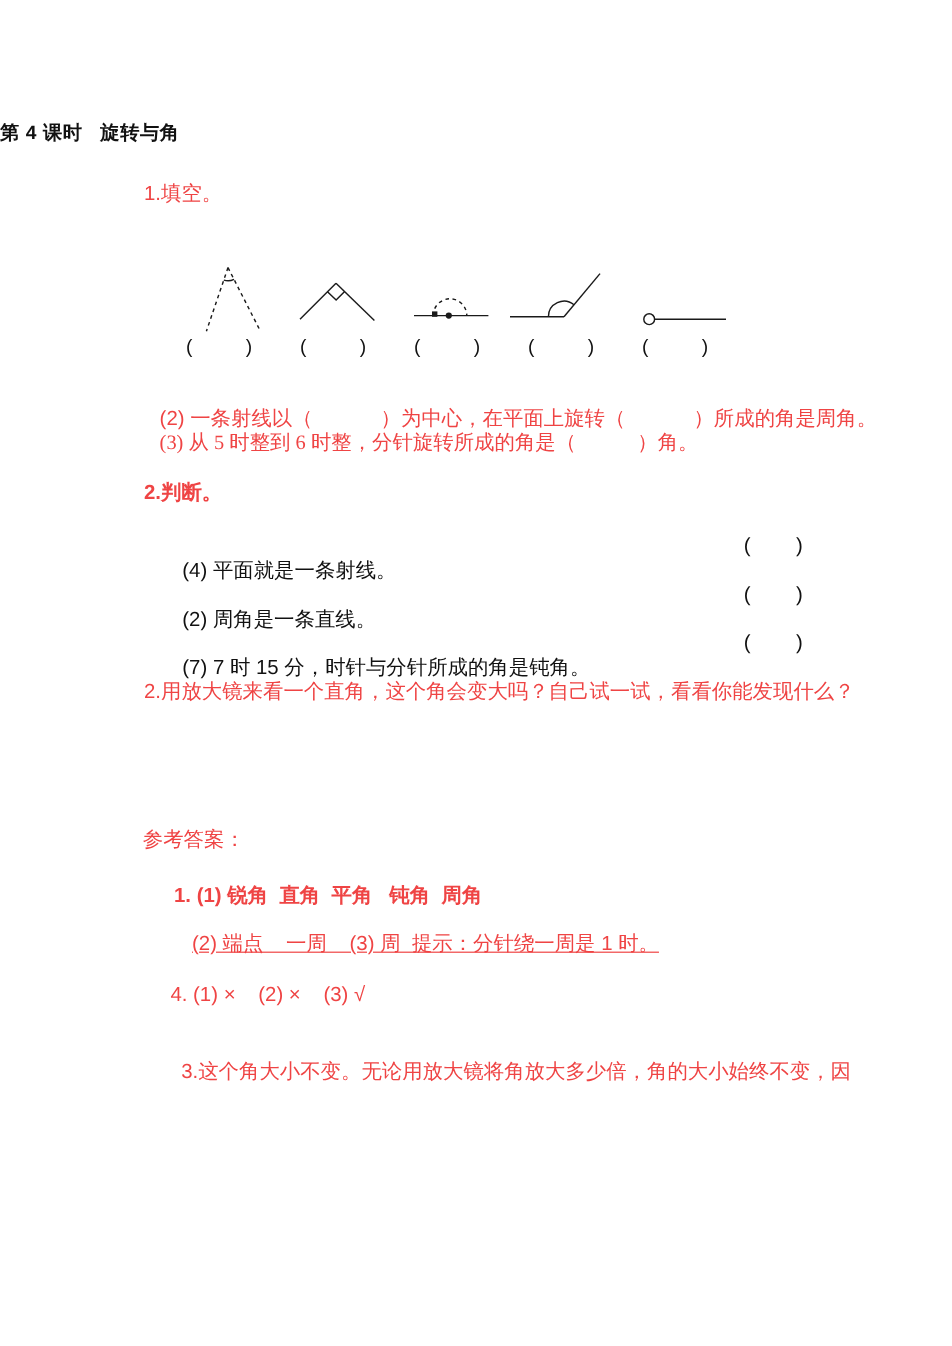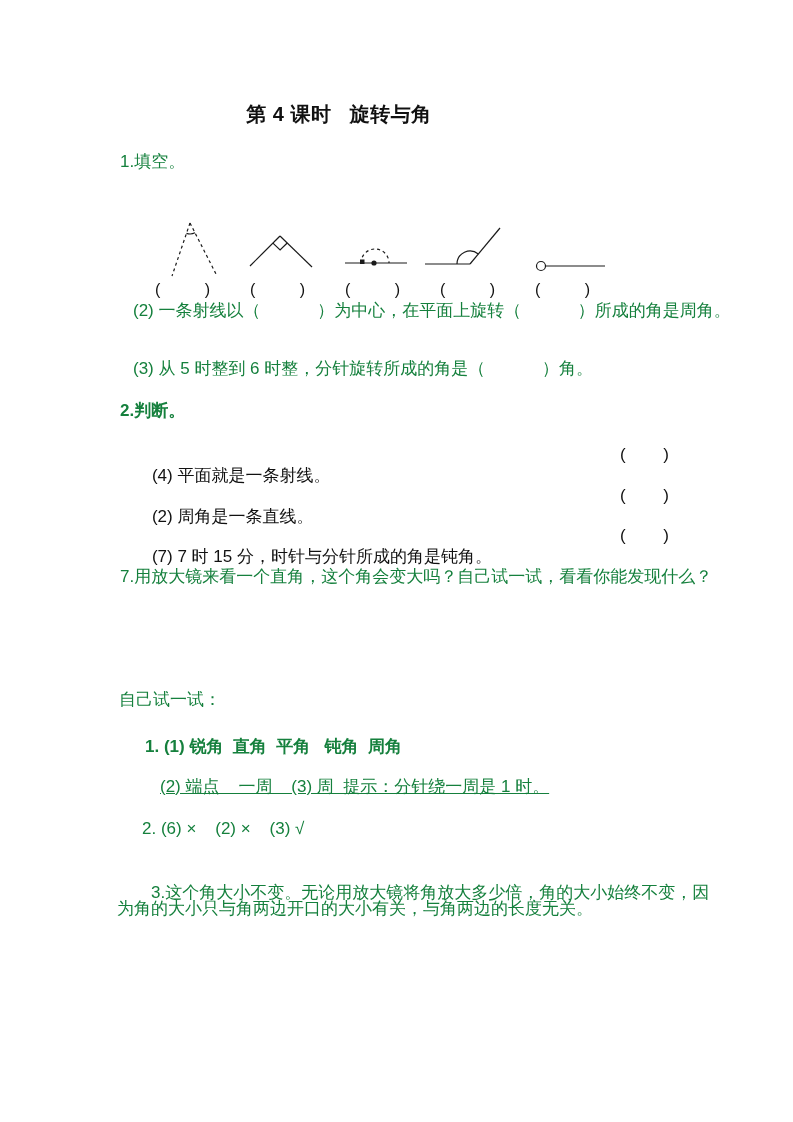--- a/index.html
+++ b/index.html
@@ -9,48 +9,47 @@
     background:#ffffff;
     color:#111;
     font-family:"Liberation Sans","DejaVu Sans",sans-serif;
     overflow:hidden;
   }
   .line{
     position:absolute;
     font-size:17px;
     line-height:1.25;
     white-space:pre;
-    color:#15803d;
+    color:#ef4444;
   }
   .title{
     position:absolute;
     top:101px;left:0;width:678px;
-    text-align:center;
-    font-size:20px;
+    font-size:16px;
     font-weight:700;
     white-space:pre;
     letter-spacing:0.5px;
   }
   .q1-heading{left:120px;top:151px;}
   .q1-item1{left:133px;top:192px;}
   .figures{
     position:absolute;
     left:135px;top:215px;
     display:flex;flex-direction:row;
   }
   .fig{width:95px;text-align:center;}
   .fig svg{display:block;}
   .fig-blank{
     font-size:16px;
     margin-top:2px;
     white-space:pre;
     color:#111;
   }
-  .q1-item2{left:133px;top:300px;}
-  .q1-item3{left:133px;top:358px;}
+  .q1-item2{left:133px;top:338px;}
+  .q1-item3{left:133px;top:358px;font-family:Liberation Serif, serif;}
   .q2-heading{left:120px;top:400px;font-weight:bold;}
   .judge-row{position:absolute;left:133px;width:536px;white-space:pre;font-size:17px;line-height:1.25;}
   .jr1{top:444px;}
   .jr2{top:485px;}
   .jr3{top:525px;}
   .jr-blank{position:absolute;right:0;top:0;white-space:pre;}
   .q3{left:120px;top:566px;max-width:580px;}
   .ans-heading{left:119px;top:689px;}
   .ans1{left:145px;top:736px;font-weight:bold;}
   .ans2{left:160px;top:776px;text-decoration:underline;}
@@ -130,22 +129,21 @@
   </div>
   <div class="judge-row jr2">
     <span>(2) 周角是一条直线。</span>
     <span class="jr-blank">(        )</span>
   </div>
   <div class="judge-row jr3">
     <span>(7) 7 时 15 分，时针与分针所成的角是钝角。</span>
     <span class="jr-blank">(        )</span>
   </div>
 
-  <div class="line q3">7.用放大镜来看一个直角，这个角会变大吗？自己试一试，看看你能发现什么？</div>
+  <div class="line q3">2.用放大镜来看一个直角，这个角会变大吗？自己试一试，看看你能发现什么？</div>
 
-  <div class="line ans-heading">自己试一试：</div>
+  <div class="line ans-heading">参考答案：</div>
   <div class="line ans1">1. (1) 锐角  直角  平角   钝角  周角</div>
   <div class="line ans2">(2) 端点    一周    (3) 周  提示：分针绕一周是 1 时。</div>
-  <div class="line ans3">2. (6) ×    (2) ×    (3) √</div>
+  <div class="line ans3">4. (1) ×    (2) ×    (3) √</div>
   <div class="line ans4a">3.这个角大小不变。无论用放大镜将角放大多少倍，角的大小始终不变，因</div>
-  <div class="line ans4b">为角的大小只与角两边开口的大小有关，与角两边的长度无关。</div>
 
 </div>
 
 </body></html>

